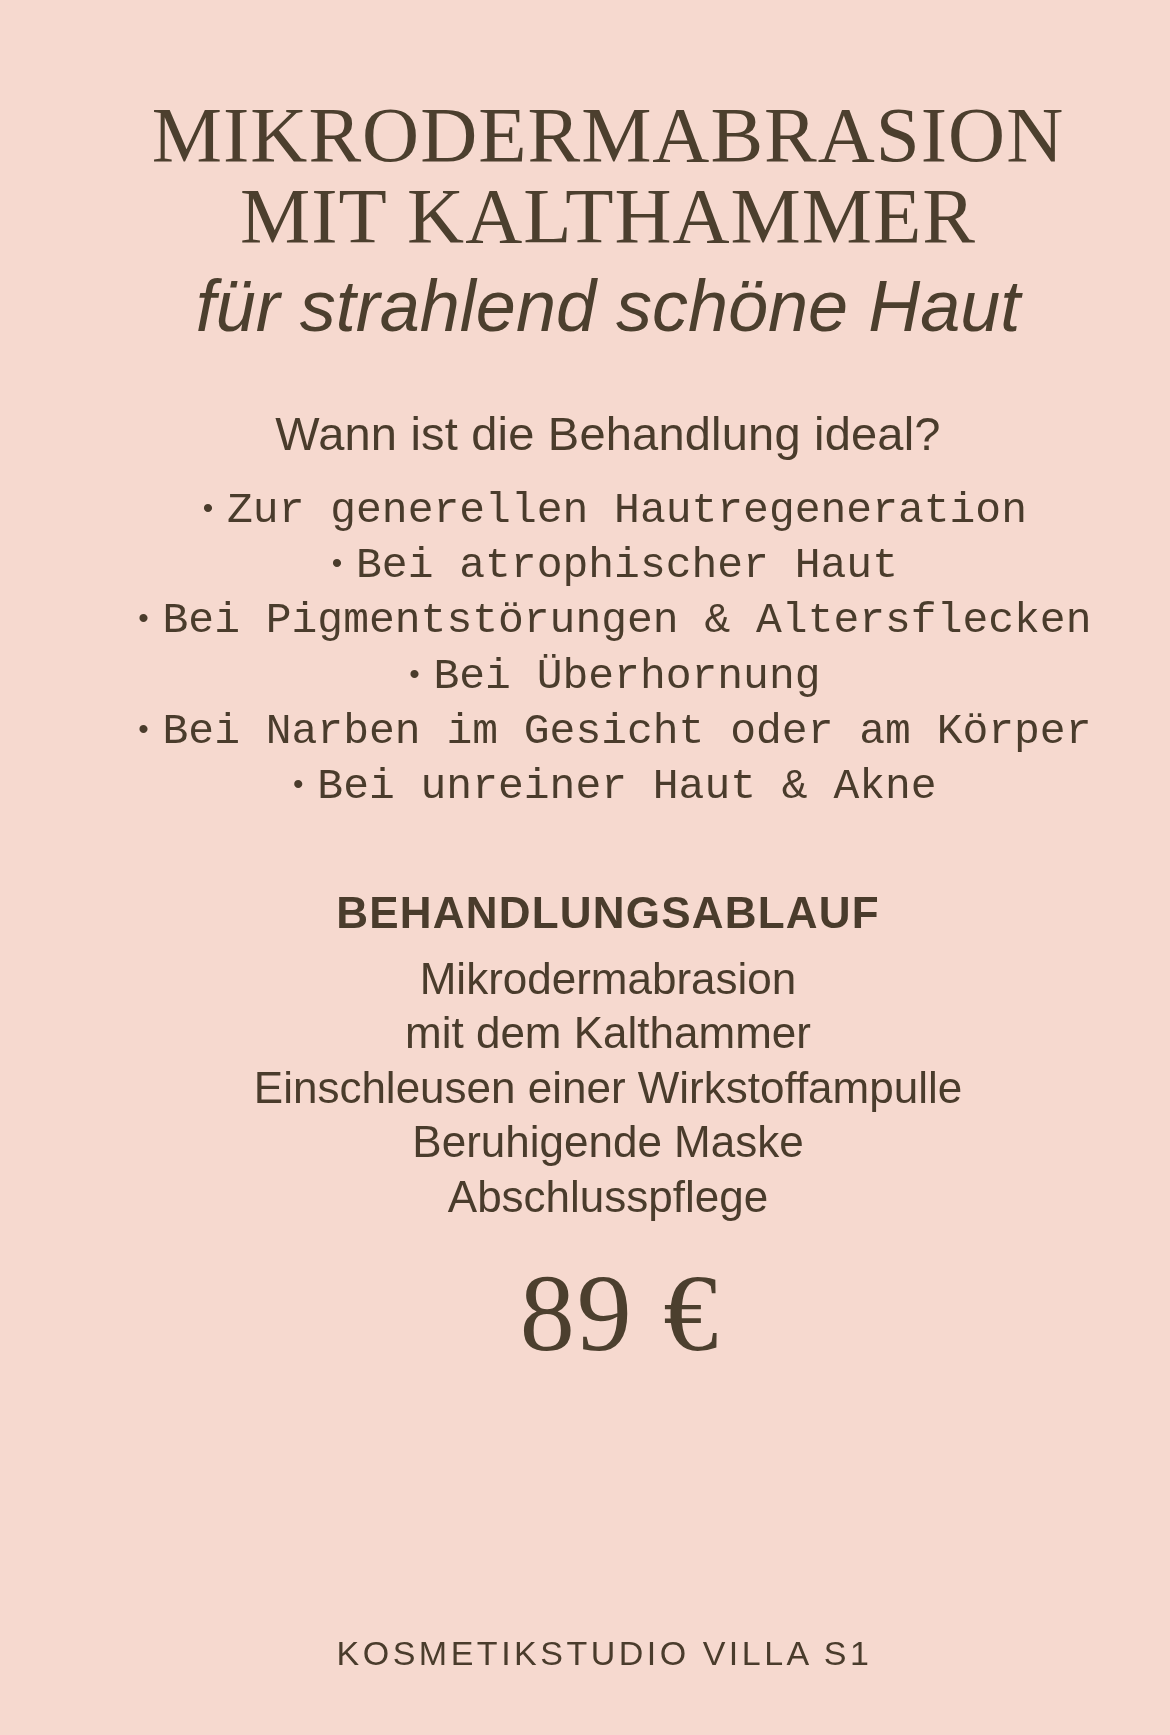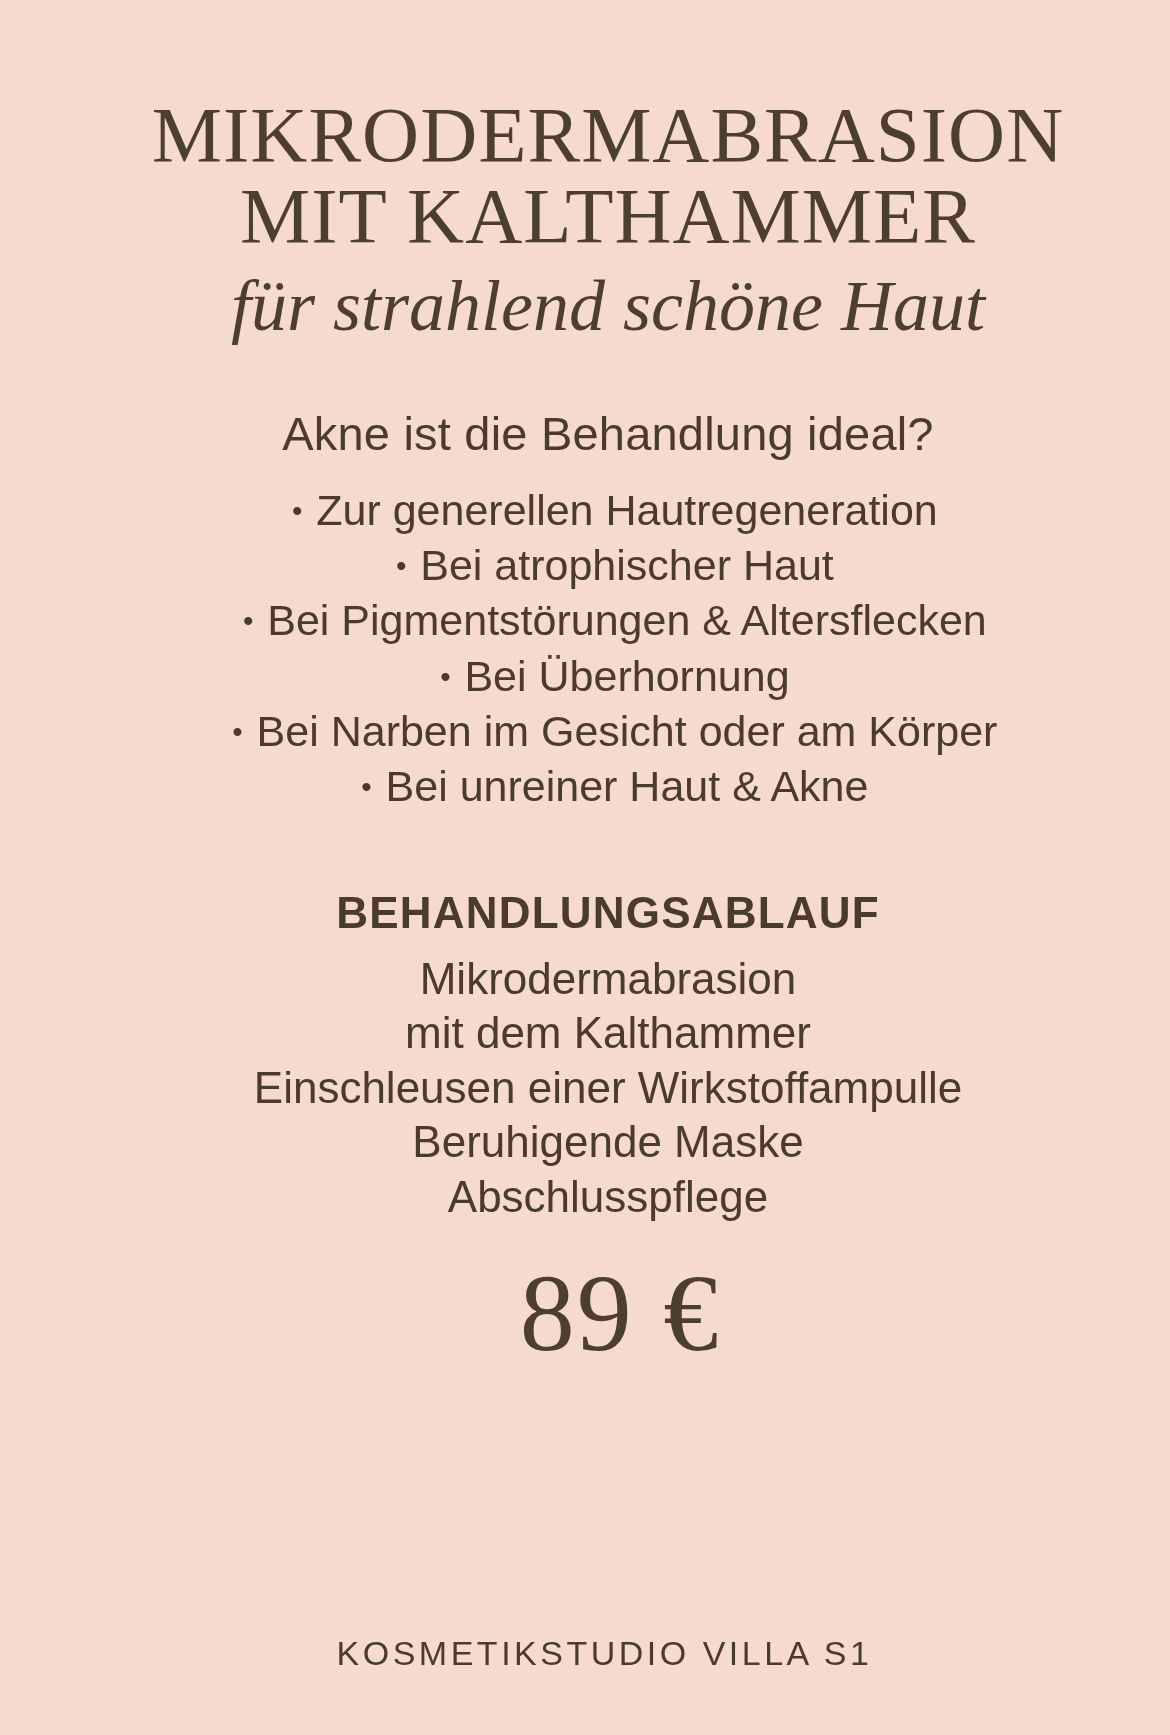--- a/index.html
+++ b/index.html
@@ -43,21 +43,21 @@
   .headline-line.l1 {
     font-size: 79px;
     letter-spacing: 1px;
   }
   .headline-line.l2 {
     font-size: 79px;
     letter-spacing: 1px;
     margin-top: 4px;
   }
   .headline-sub {
-    font-family: Liberation Serif, serif;
+    font-family: Liberation Sans, sans-serif;
     font-style: italic;
     font-weight: 400;
     font-size: 72px;
     line-height: 1.05;
     margin-top: 14px;
     color: #4c3f2e;
     white-space: nowrap;
   }
 
   
@@ -92,20 +92,21 @@
     width: 38px;
     flex: 0 0 38px;
     text-align: center;
     font-size: 30px;
     line-height: 1;
     position: relative;
     top: -4px;
   }
   .bullet-text {
     white-space: nowrap;
+    font-family: Liberation Mono, monospace;
   }
 
   
   .bullets li {
     justify-content: center;
   }
   .bullets li .row-inner {
     display: flex;
     align-items: baseline;
   }
@@ -158,21 +159,21 @@
 <body>
 
 <div class="poster">
 
   <div class="headline">
     <div class="headline-line l1">MIKRODERMABRASION</div>
     <div class="headline-line l2">MIT KALTHAMMER</div>
     <div class="headline-sub">für strahlend schöne Haut</div>
   </div>
 
-  <div class="question">Akne ist die Behandlung ideal?</div>
+  <div class="question">Wann ist die Behandlung ideal?</div>
 
   <ul class="bullets">
     <li>
       <span class="row-inner">
         <span class="bullet-dot">•</span>
         <span class="bullet-text">Zur generellen Hautregeneration</span>
       </span>
     </li>
     <li>
       <span class="row-inner">

